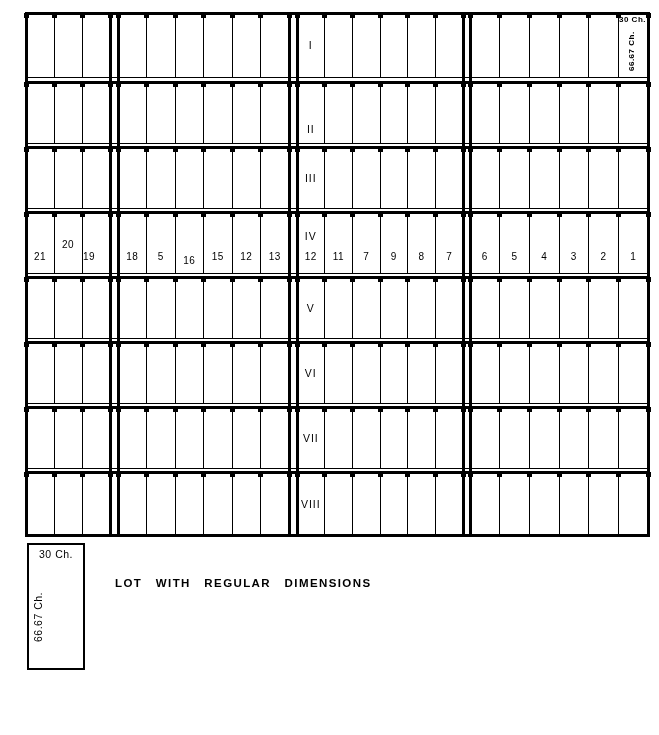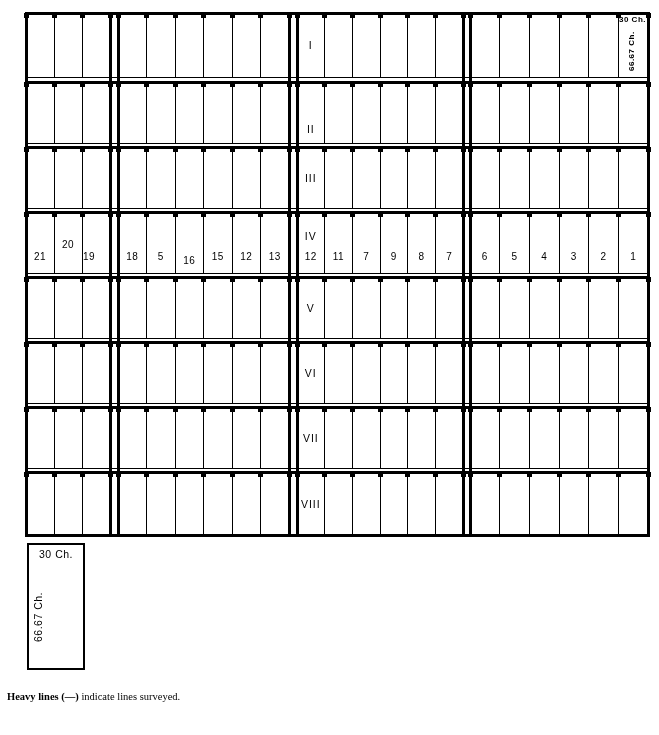--- a/index.html
+++ b/index.html
@@ -433,22 +433,18 @@
     </div>
 
   <div class="cornerW">30 Ch.</div>
   <div class="cornerD">66.67 Ch.</div>
 
   <div class="legendBox">
     <div class="lbw">30 Ch.</div>
     <div class="lbd">66.67 Ch.</div>
   </div>
 
+  <div class="cap cap1">LOT WITH REGULAR DIMENSIONS</div>
 
   <div class="fnotes">
-    <div class="fn">
-      <b>Heavy lines</b>
-      <span class="sym">(—)</span>
-      <span>indicate lines surveyed.</span>
-    </div>
   </div>
 
 </div>
 
 </body></html>

